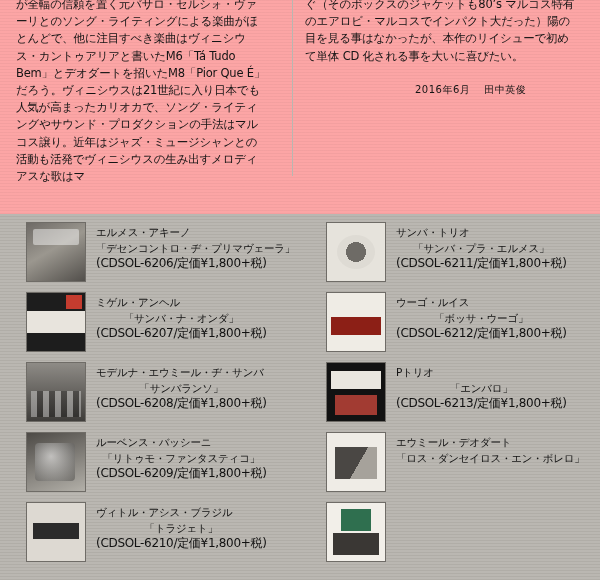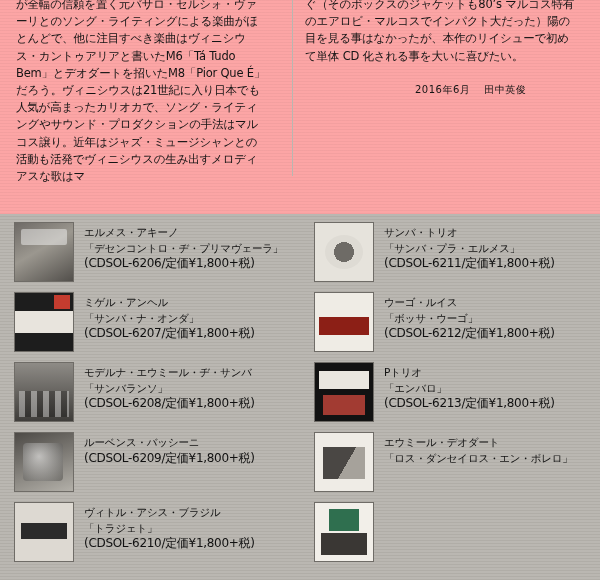--- a/index.html
+++ b/index.html
@@ -94,21 +94,21 @@
   }
   .col {
     width: 300px;
     display: flex;
     flex-direction: column;
   }
   .item {
     display: flex;
     align-items: flex-start;
     height: 70px;
-    padding-left: 14px;
+    padding-left: 26px;
     box-sizing: border-box;
   }
   .cover {
     width: 58px;
     height: 58px;
     flex: 0 0 58px;
     background: #d8d5d0;
     border: 1px solid #6f6c67;
     position: relative;
     overflow: hidden;
@@ -119,21 +119,21 @@
   }
   .meta {
     margin-left: 10px;
     padding-top: 3px;
     font-size: 10.5px;
     line-height: 15.5px;
     letter-spacing: -0.2px;
     color: #111;
   }
   .meta .artist { display: block; }
-  .meta .title { display: block; }
+  .meta .title { display: block; text-align: center; }
   .meta .cat {
     display: block;
     font-size: 12px;
     letter-spacing: -0.3px;
   }
   
   .art-1 { background: linear-gradient(150deg,#6e6a66 0%,#9b978f 45%,#524f4b 100%); }
   .art-1:after {
     content:""; position:absolute; left:6px; top:6px; width:46px; height:16px;
     background: rgba(255,255,255,0.45);
@@ -251,20 +251,21 @@
           <span class="cat">(CDSOL-6208/定価¥1,800+税)</span>
         </div>
       </div>
 
       <div class="item">
         <div class="cover">
             <div class="art art-4"></div>
           </div>
         <div class="meta">
           <span class="artist">ルーベンス・バッシーニ</span>
+          <span class="title">「リトゥモ・ファンタスティコ」</span>
           <span class="cat">(CDSOL-6209/定価¥1,800+税)</span>
         </div>
       </div>
 
       <div class="item">
         <div class="cover">
             <div class="art art-5"></div>
           </div>
         <div class="meta">
           <span class="artist">ヴィトル・アシス・ブラジル</span>

